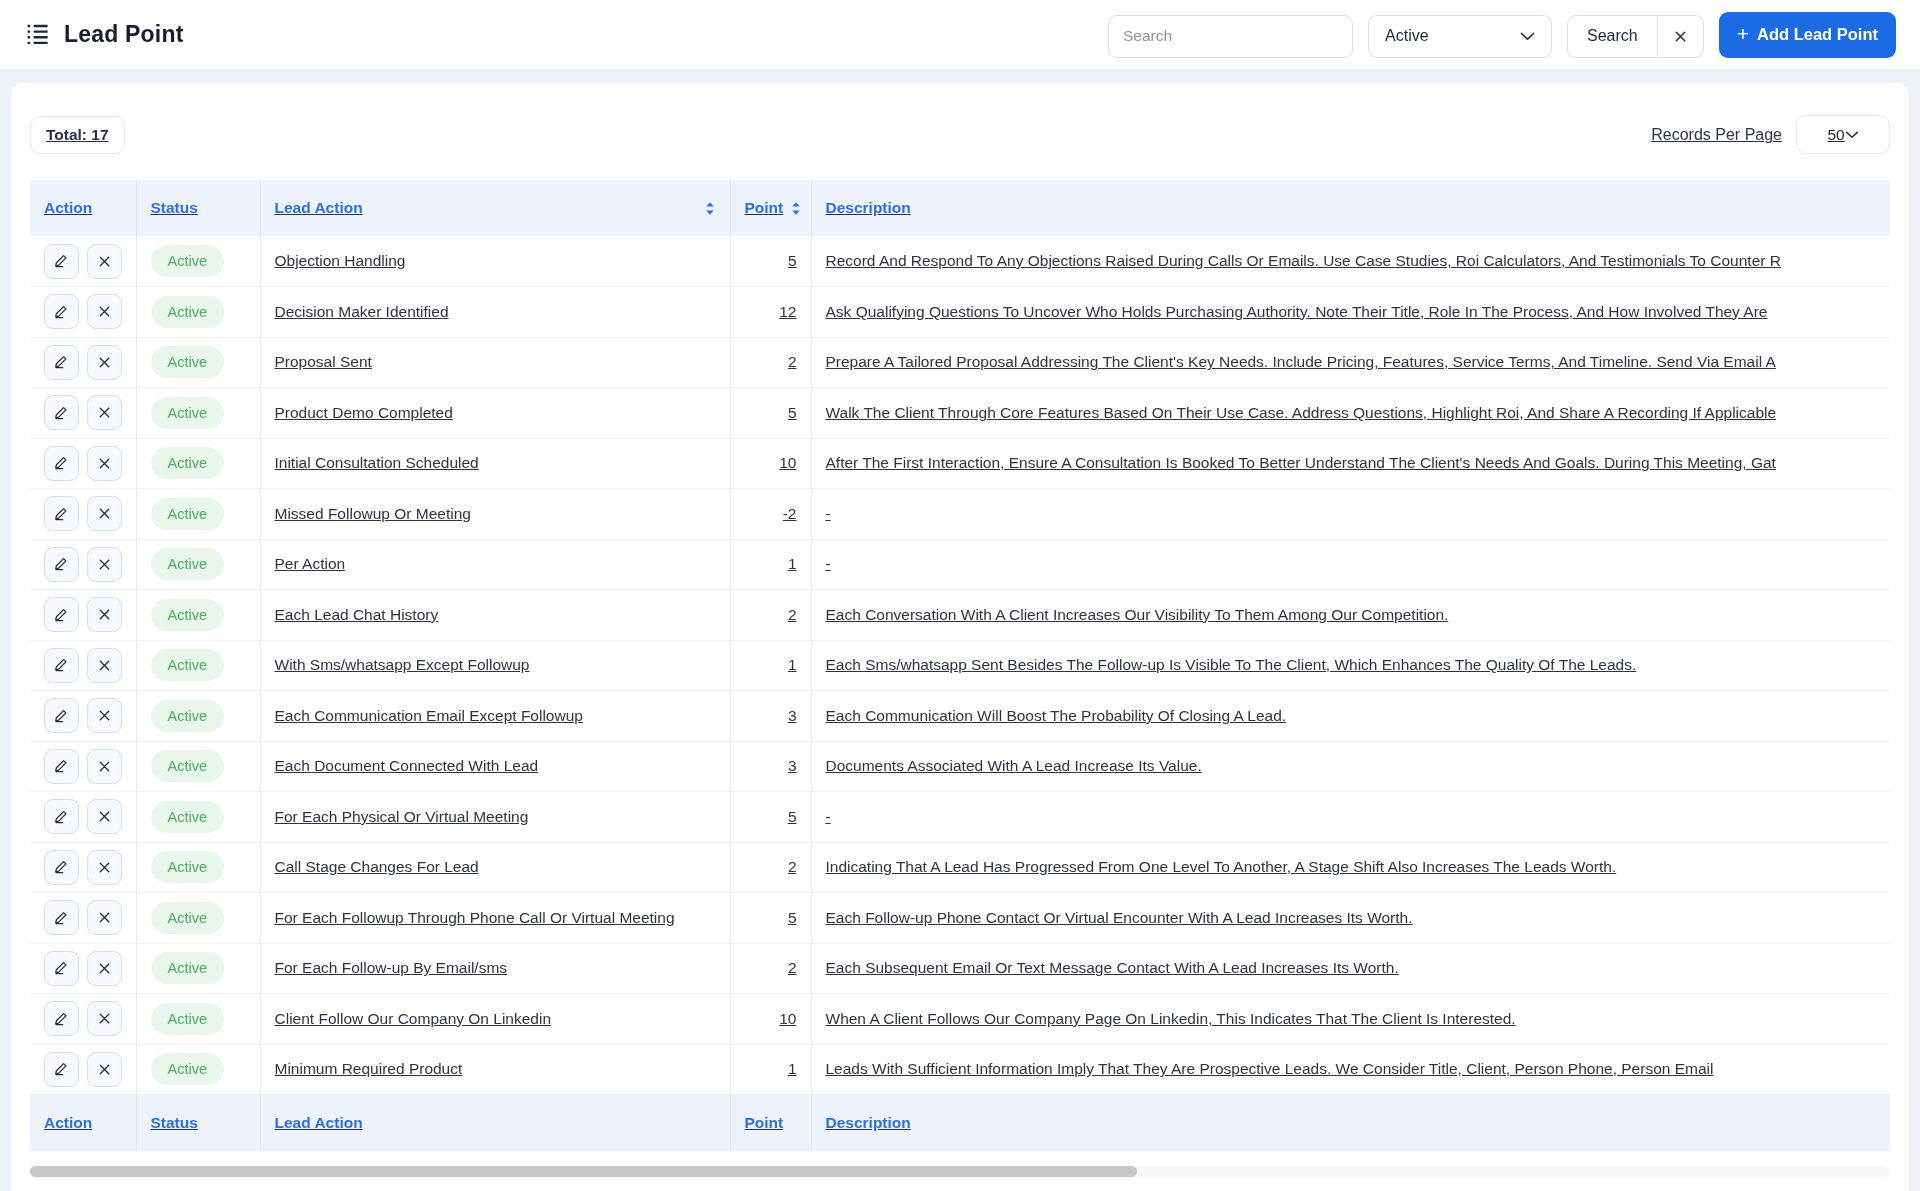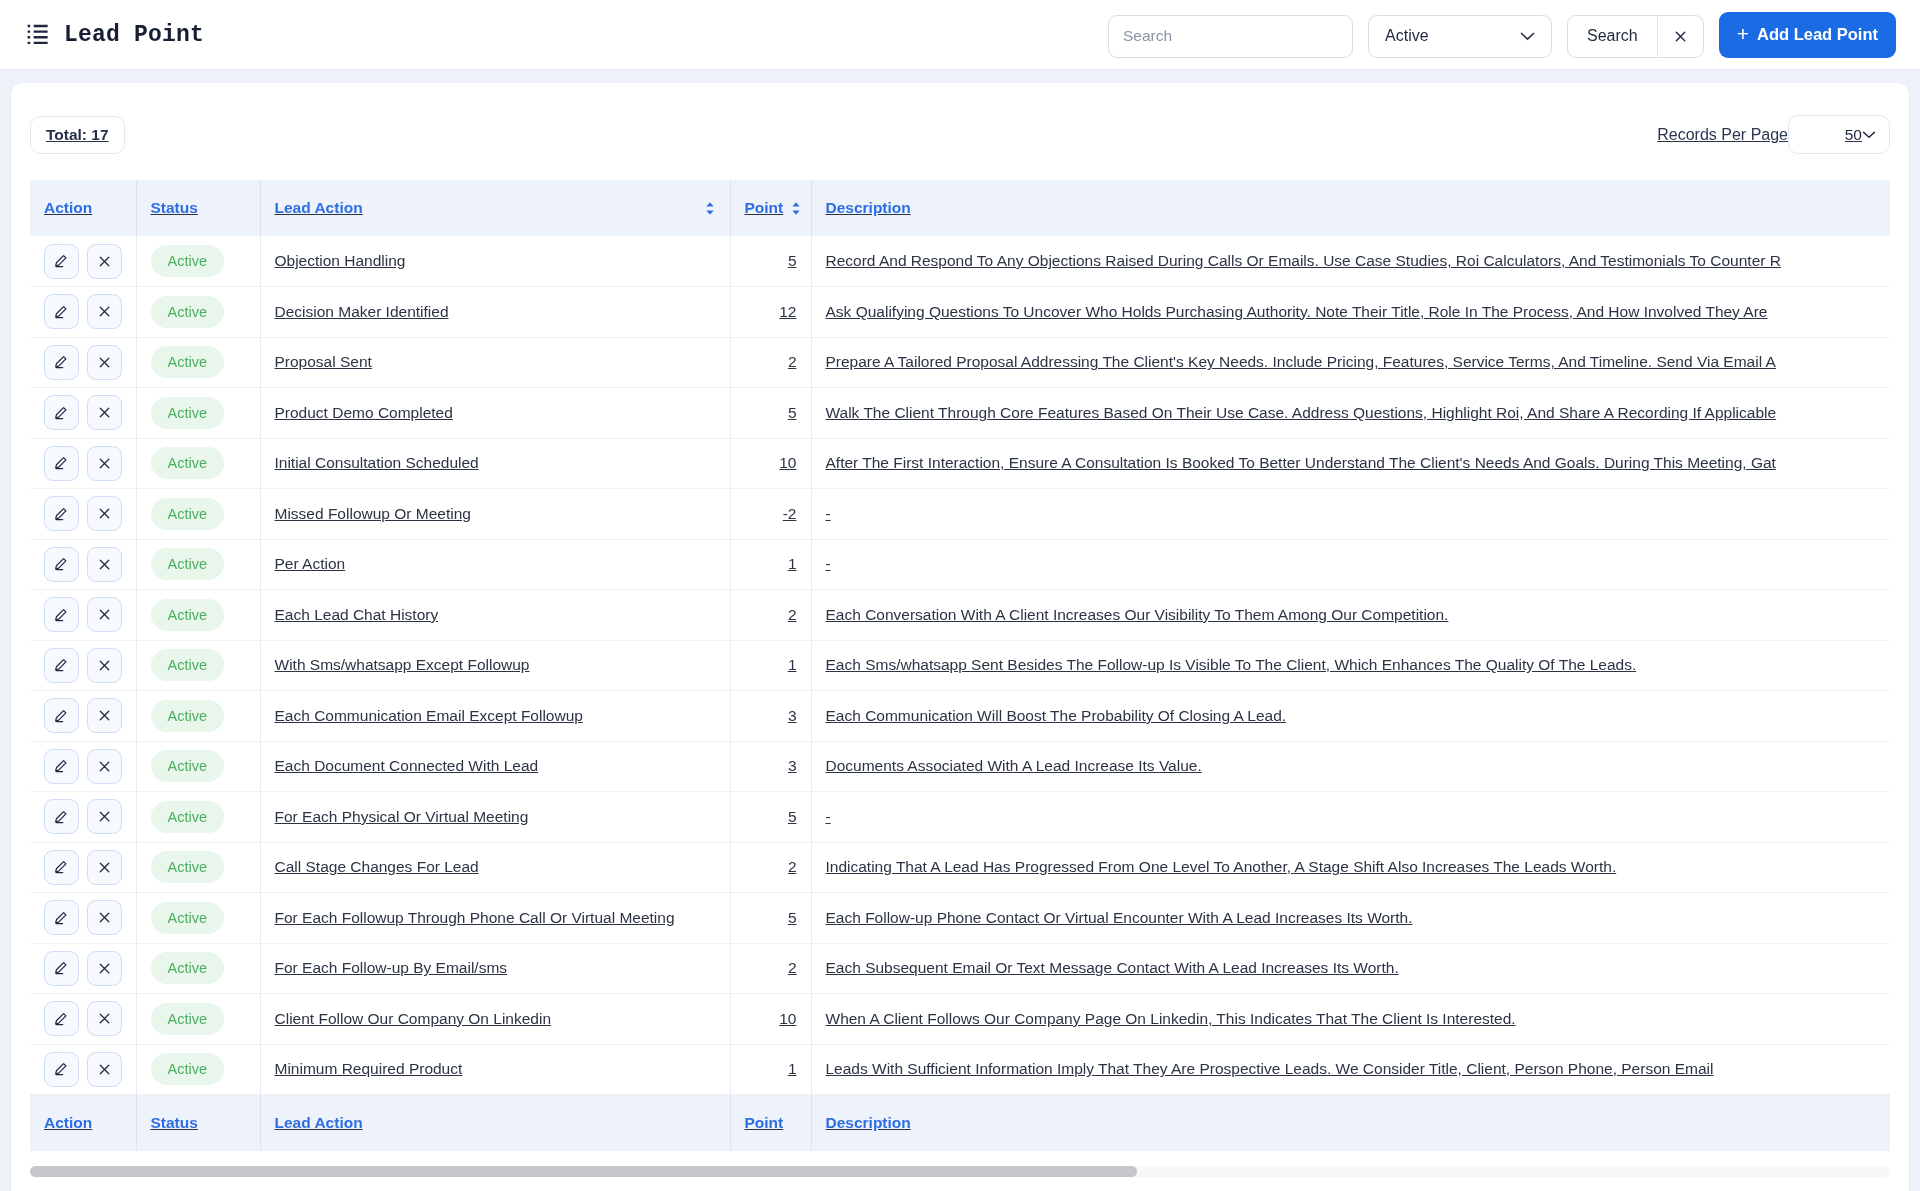--- a/index.html
+++ b/index.html
@@ -14,21 +14,21 @@
   
   .topbar {
     height: 70px;
     background: #ffffff;
     border-bottom: 1px solid #e9edf4;
     display: flex;
     align-items: center;
     justify-content: space-between;
     padding: 0 24px;
   }
-  .topbar-left { display: flex; align-items: center; gap: 13px; font-family: Liberation Mono, monospace; }
+  .topbar-left { display: flex; align-items: center; gap: 13px; }
   .page-title { font-size: 23px; font-weight: 700; color: #171e33; letter-spacing: .2px; }
   .topbar-right { display: flex; align-items: flex-end; gap: 15px; }
 
   .search-input {
     width: 245px; height: 43px;
     border: 1px solid #d9dde9; border-radius: 9px;
     padding: 0 14px; font-size: 15.5px;
     font-family: inherit; color: #222b45; outline: none; background: #fff;
   }
   .search-input::placeholder { color: #8b93a7; }
@@ -74,26 +74,26 @@
 
   .card-toolbar {
     display: flex; align-items: center; justify-content: space-between;
     margin-bottom: 26px;
   }
   .total-chip {
     border: 1px solid #e3e7ef; border-radius: 10px;
     padding: 9px 15px; font-size: 15.5px; font-weight: 600; color: #27304a;
     background: #fff;
   }
-  .rpp { display: flex; align-items: center; gap: 0; }
+  .rpp { display: flex; align-items: center; gap: 14px; }
   .rpp-label { font-size: 16px; color: #2a3550; }
   .rpp-select {
-    width: 102px; height: 39px;
+    width: 94px; height: 39px;
     border: 1px solid #e3e7ef; border-radius: 10px; background: #fff;
-    display: flex; align-items: center; justify-content: flex-end;
+    display: flex; align-items: center; justify-content: center;
     padding: 0 13px; font-size: 15.5px; color: #1f2840; cursor: pointer;
   }
 
   
   table.lead-table {
     width: 100%;
     border-collapse: collapse;
     table-layout: fixed;
   }
   col.c-action { width: 106px; }

